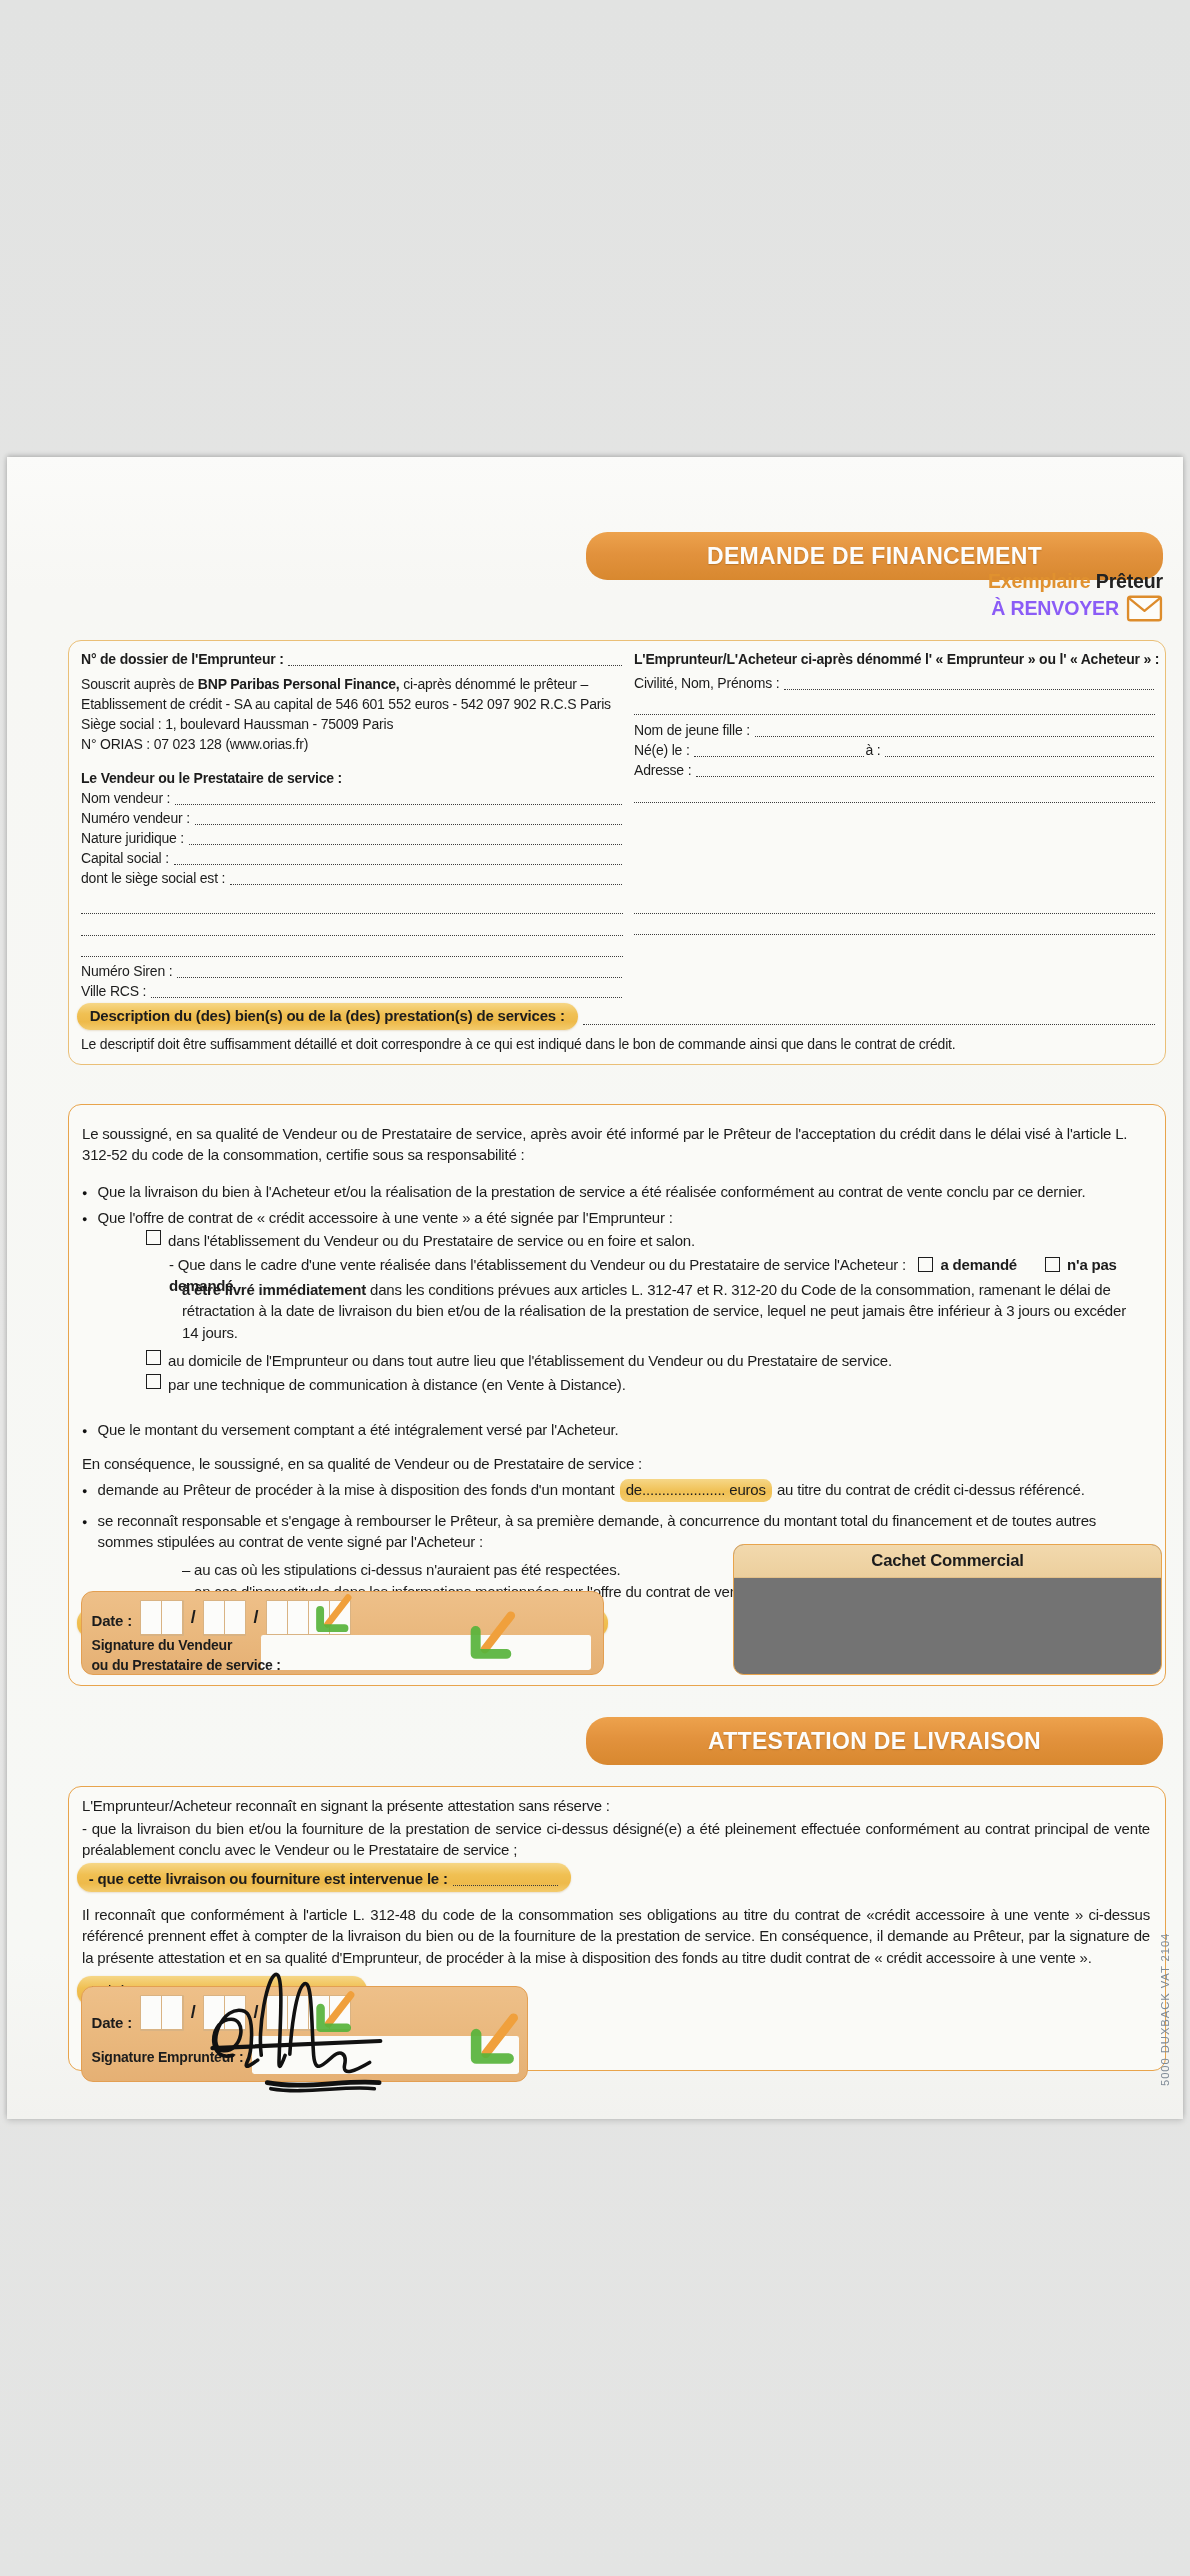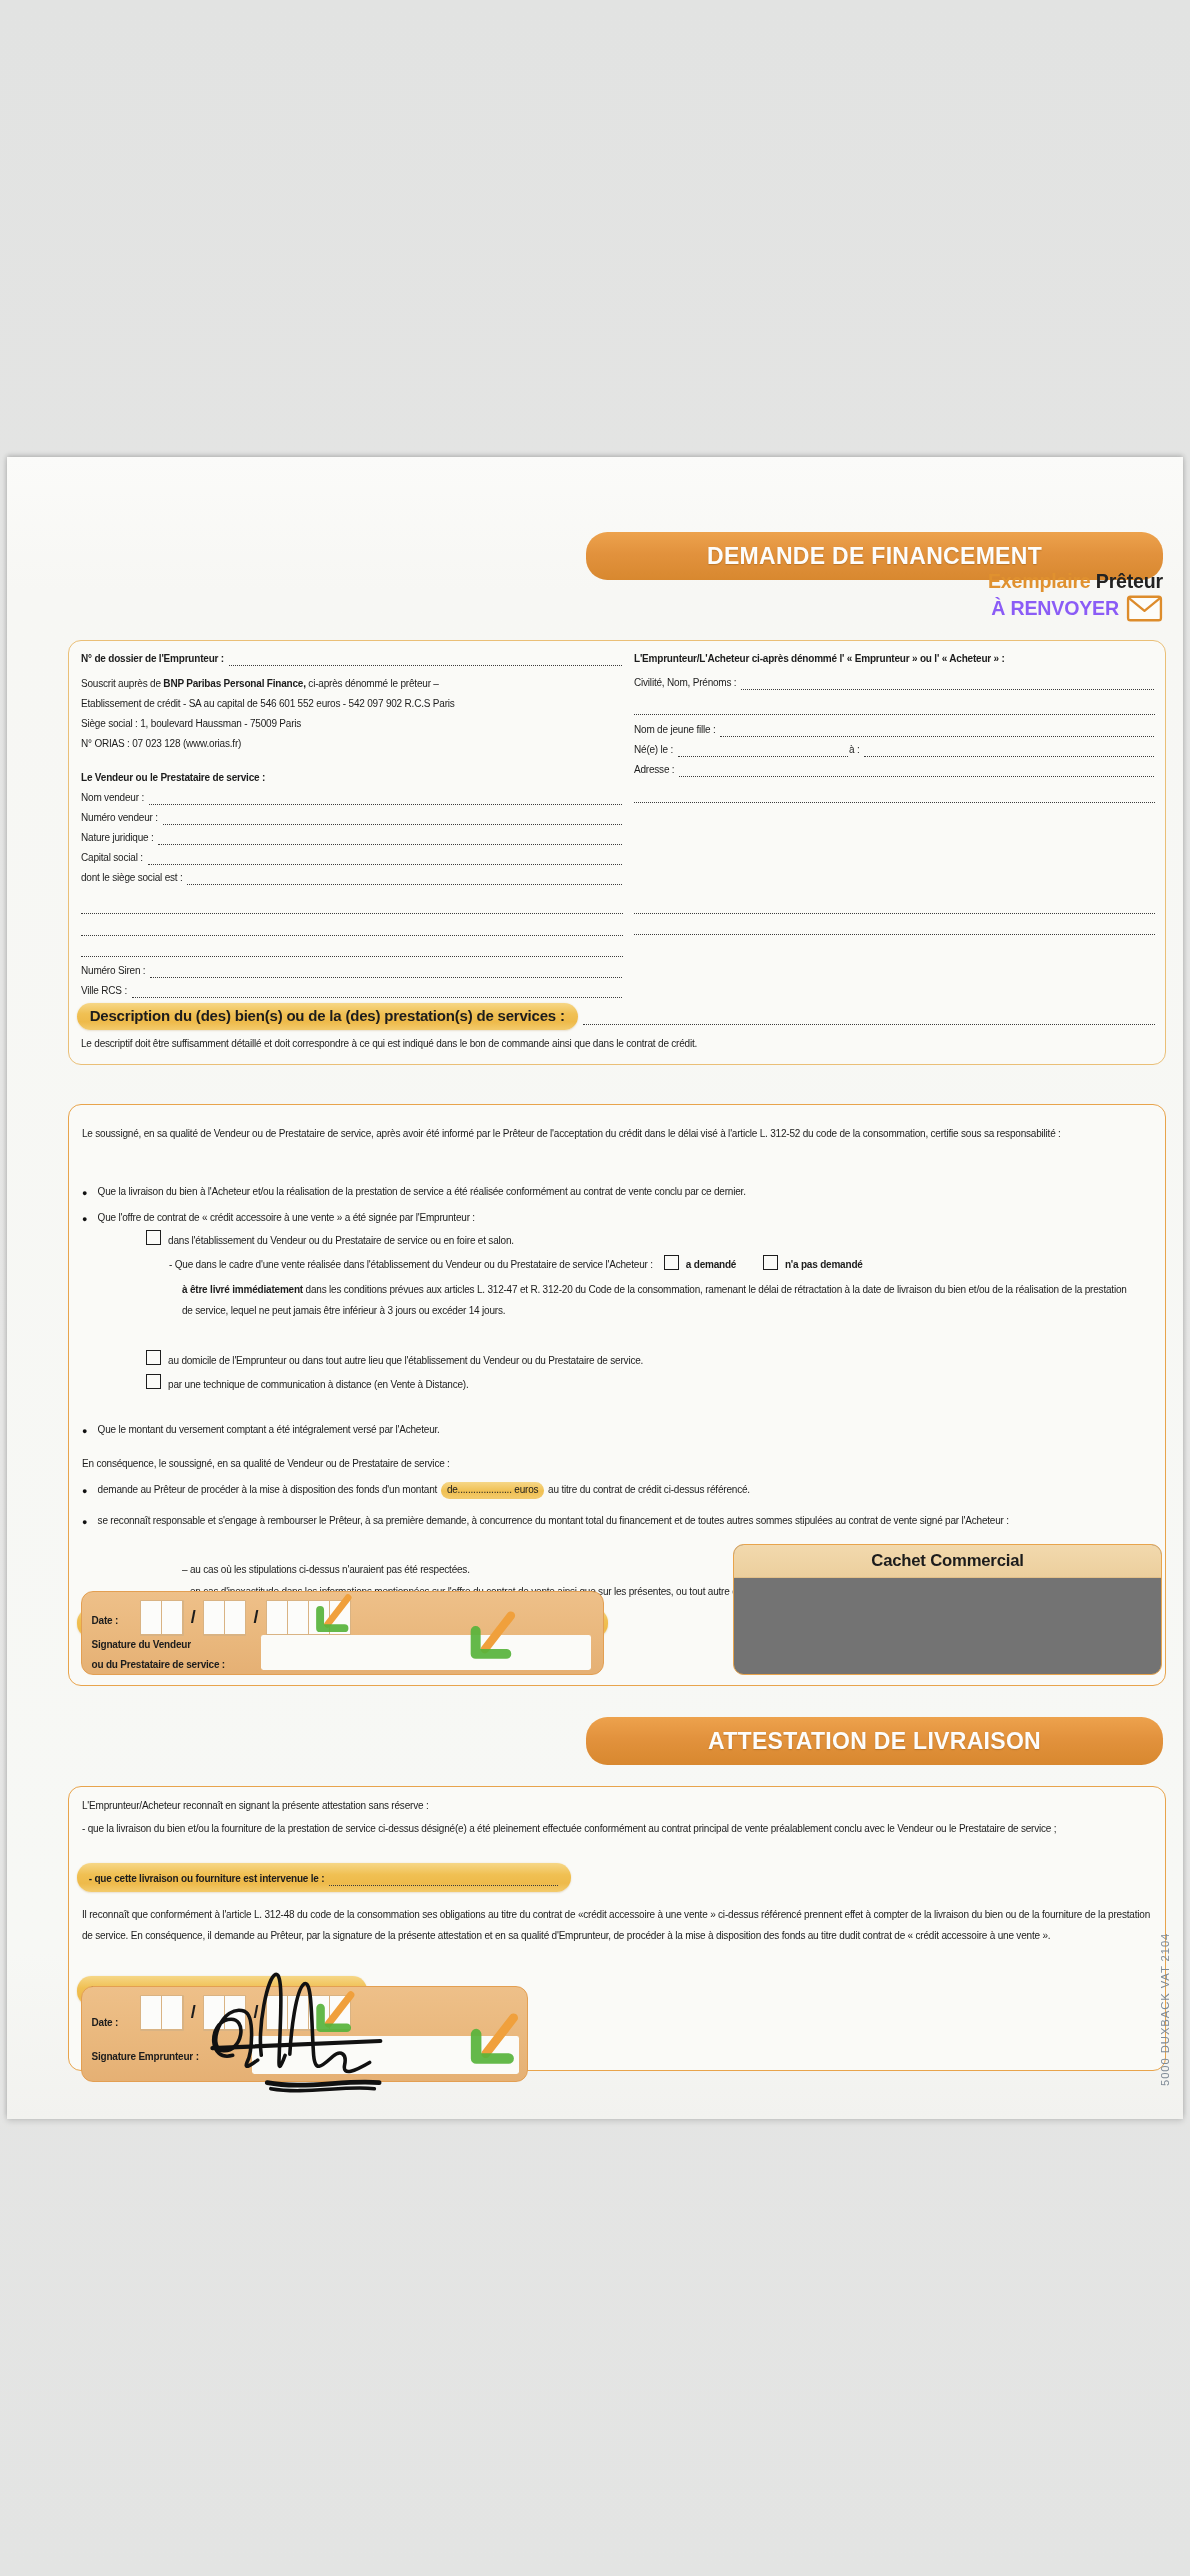--- a/index.html
+++ b/index.html
@@ -30,22 +30,22 @@
   .corner .l1 .orange{color:#e0912f;}
   .corner .l1 .black{color:#222;}
   .corner .l2{font-size:19.6px;font-weight:bold;color:#8b5cf6;display:flex;align-items:center;justify-content:flex-end;gap:7.1px;margin-top:2.4px;}
   
   .formbox{position:absolute;left:68px;width:1096px;border-radius:13px;background:#fafaf7;}
   #box1{top:640px;height:423px;border:1.8px solid #eabf77;}
   #box2{top:1104px;height:580px;border:1.8px solid #e8a44c;}
   #box3{top:1786px;height:283px;border:1.8px solid #e8a44c;}
   .abs{position:absolute;}
   .b{font-weight:bold;}
-  .fs23{font-size:10px;line-height:20px;}
-  .fs24{font-size:10px;line-height:21.4px;}
+  .fs23{font-size:14px;line-height:20px;}
+  .fs24{font-size:15px;line-height:21.4px;}
   .nowrap{white-space:nowrap;}
   
   .frow{display:flex;align-items:flex-end;}
   .frow .lbl{white-space:nowrap;}
   .dots{flex:1;border-bottom:1.2px dotted #3c3c3c;margin:0 1.2px 3px 4.8px;min-width:18px;}
   .dotline{border-bottom:1.2px dotted #3c3c3c;height:15.5px;}
   
   .bullet-row{position:absolute;left:28.6px;right:18px;}
   .bullet-row::before{content:"\25CF";position:absolute;left:-15.5px;top:1.8px;font-size:9px;color:#111;}
   

